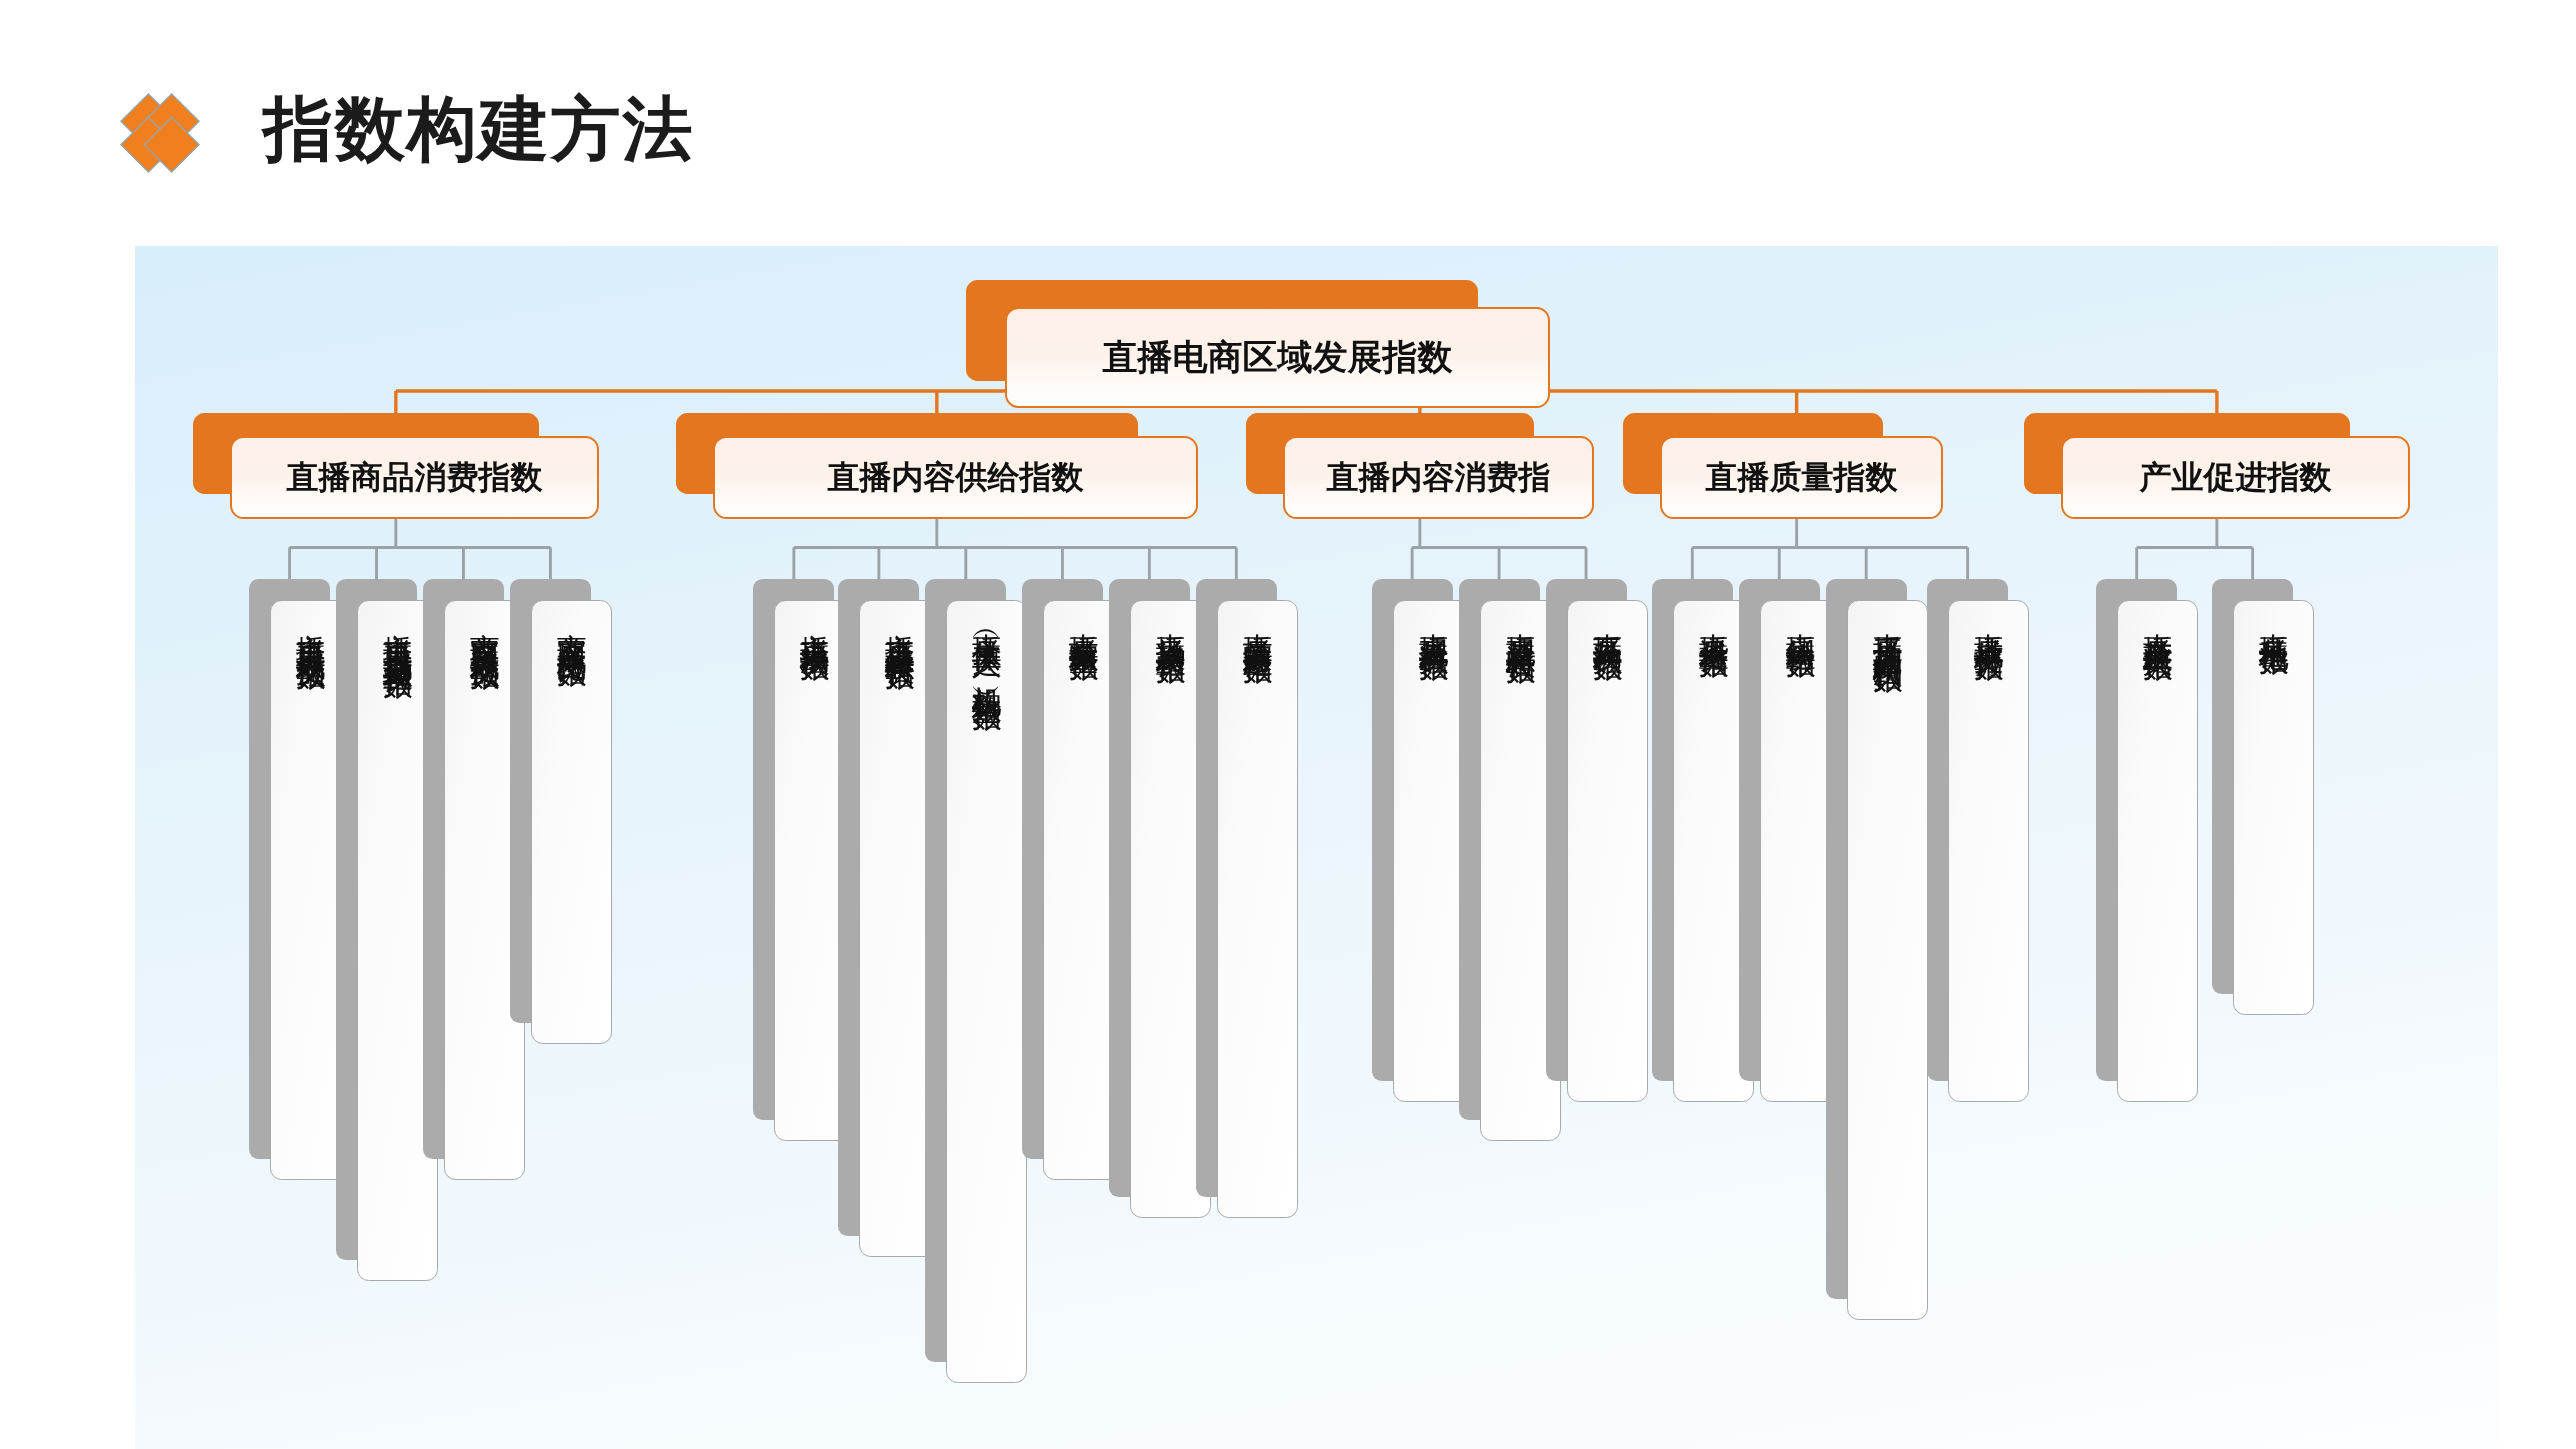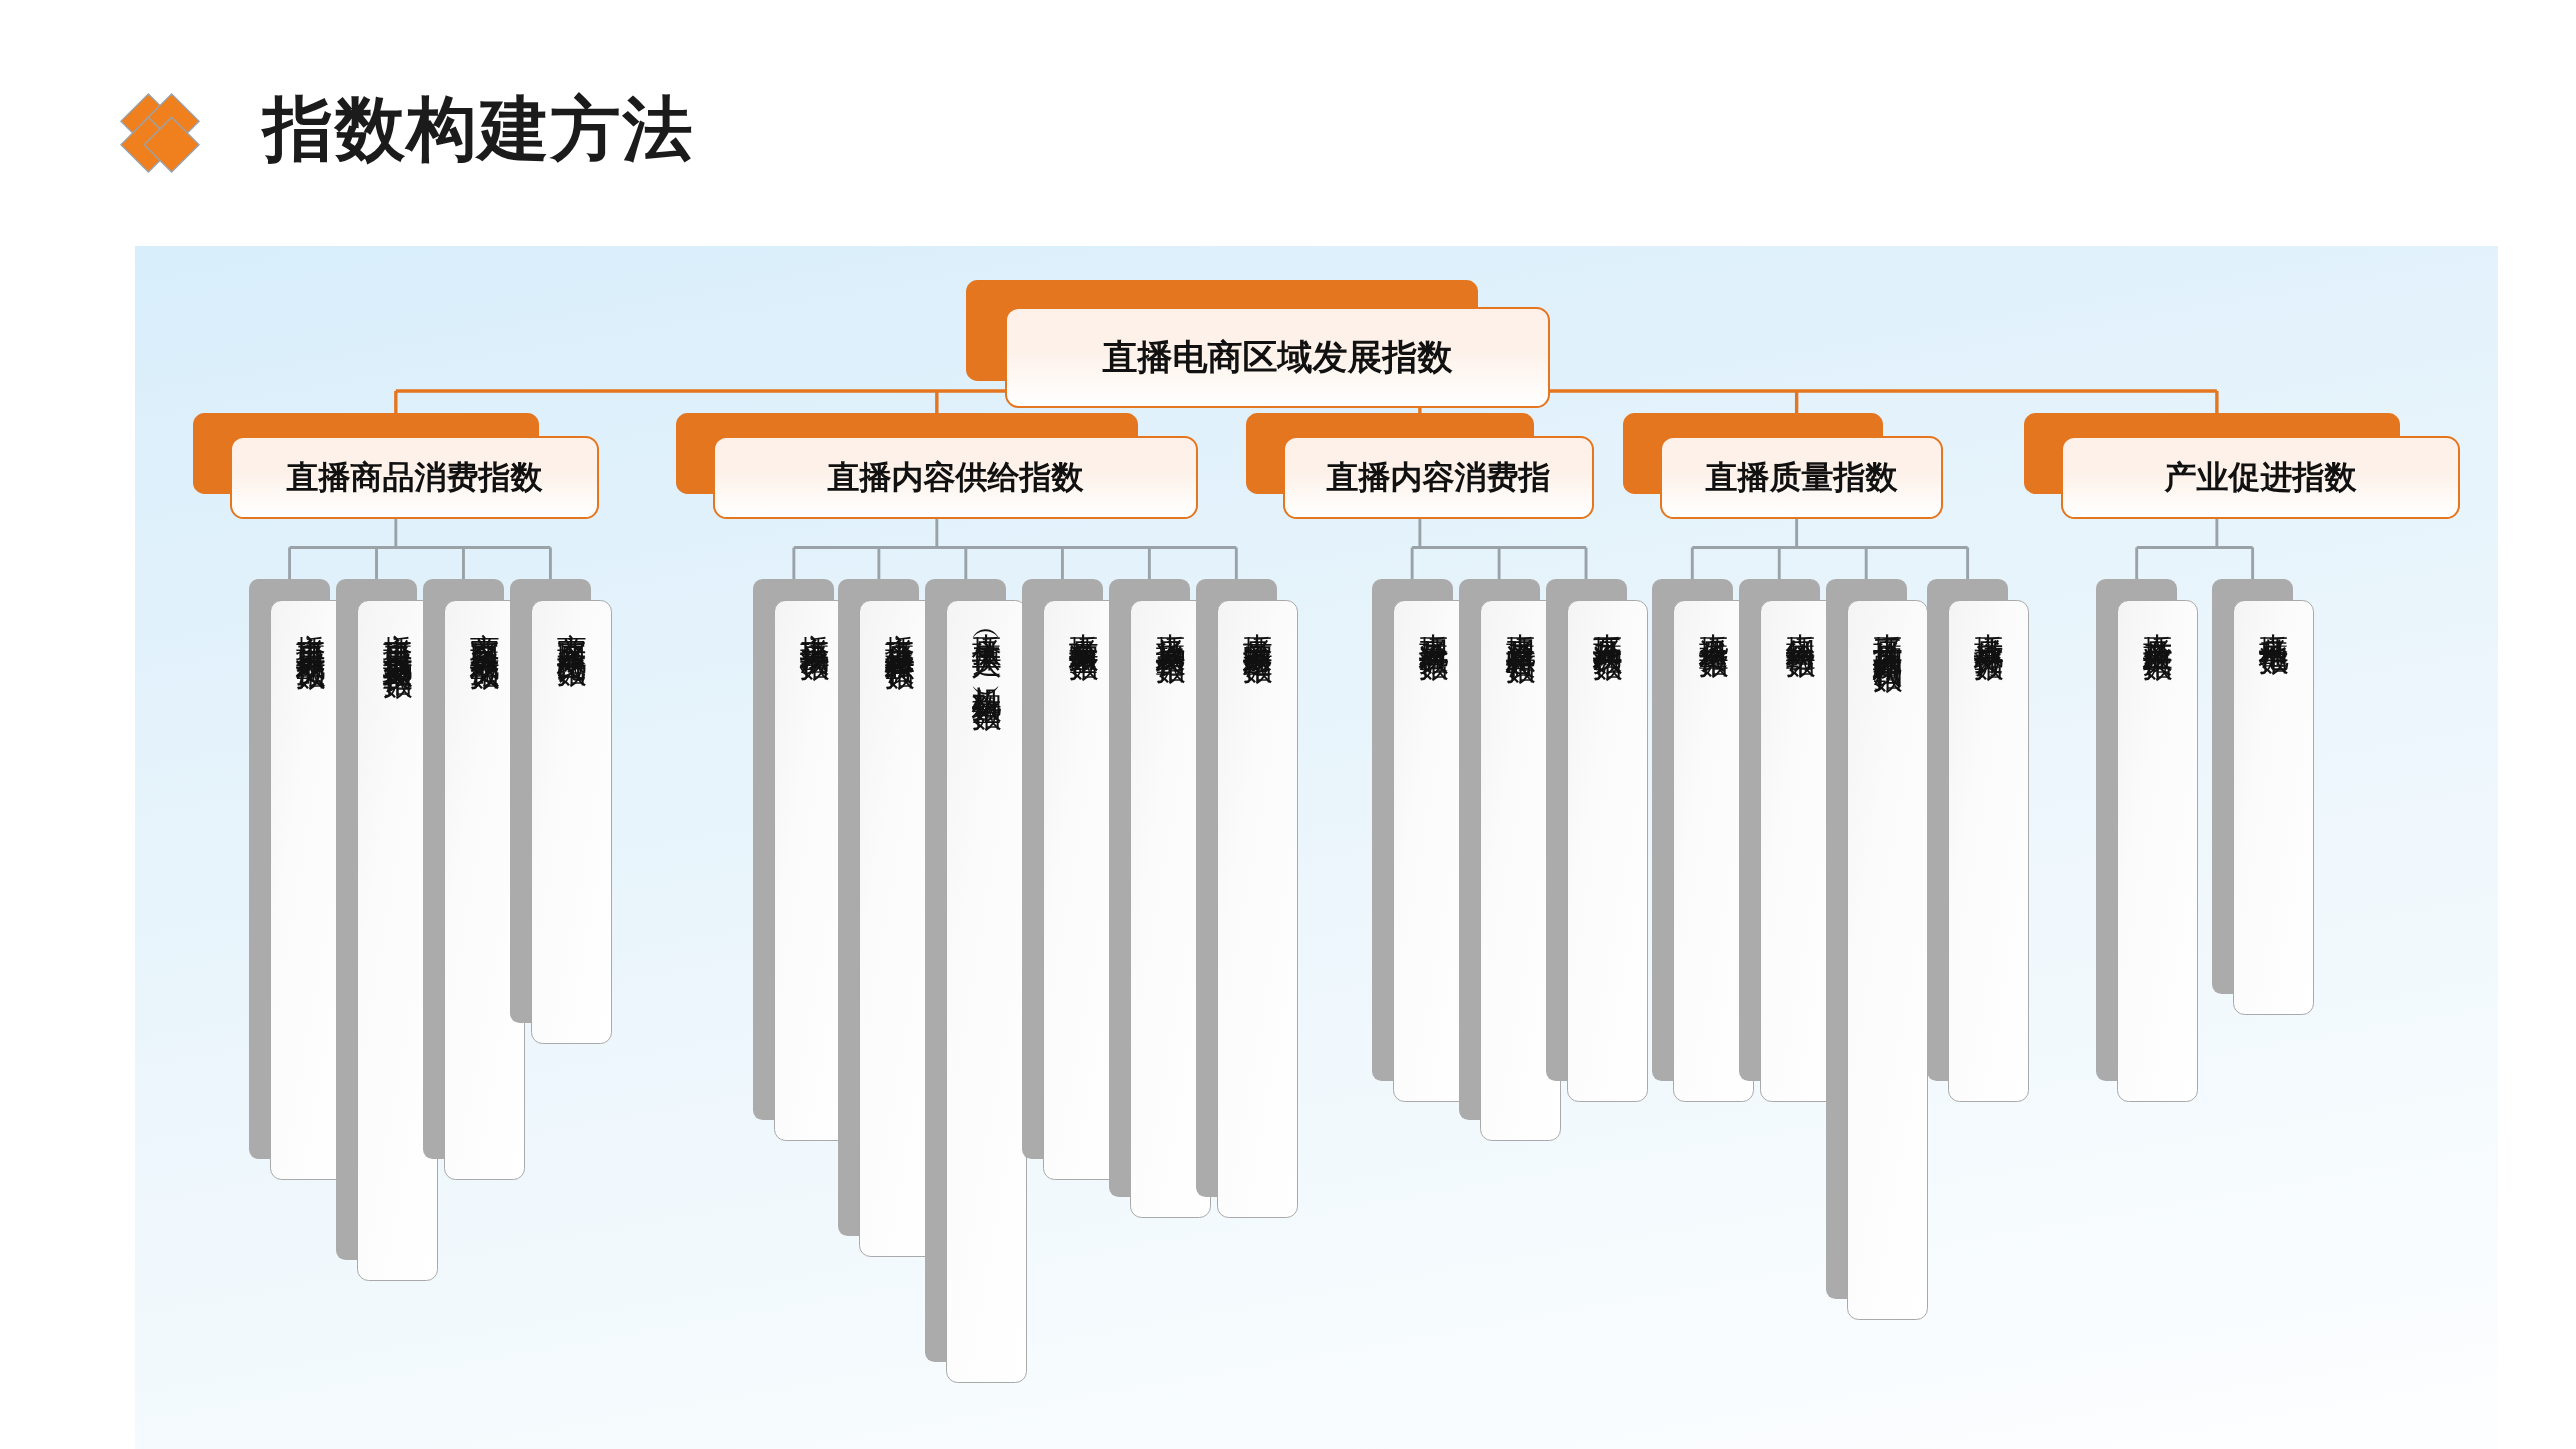--- a/index.html
+++ b/index.html
@@ -156,21 +156,21 @@
     <div class="face">直播内容消费指</div>
   </div>
   <div class="onode lvl2" style="left:541px;width:522px;">
     <div class="shadow"></div>
     <div class="face">直播内容供给指数</div>
   </div>
   <div class="onode lvl2" style="left:1488px;width:320px;">
     <div class="shadow"></div>
     <div class="face">直播质量指数</div>
   </div>
-  <div class="onode lvl2" style="left:1889px;width:436px;">
+  <div class="onode lvl2" style="left:1889px;width:386px;">
     <div class="shadow"></div>
     <div class="face">产业促进指数</div>
   </div>
 
   <div id="leaf-layer">
       <div class="leaf" style="left: 114px; top: 333px; width: 102px; height: 601px;">
         <div class="lshadow" style="width: 81px; height: 580px;"></div>
         <div class="lface" style="width: 81px; height: 580px;">
           <div class="vtext">主播直播引导成交额指数</div>
         </div>

